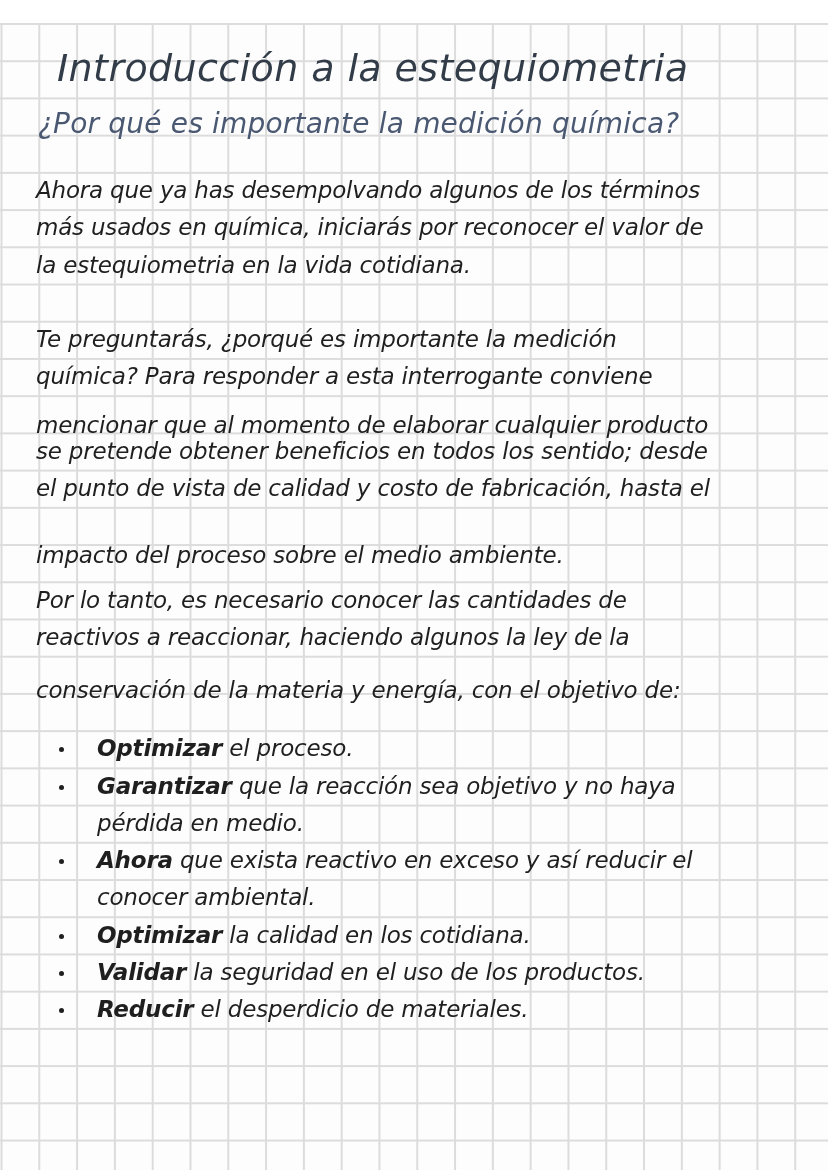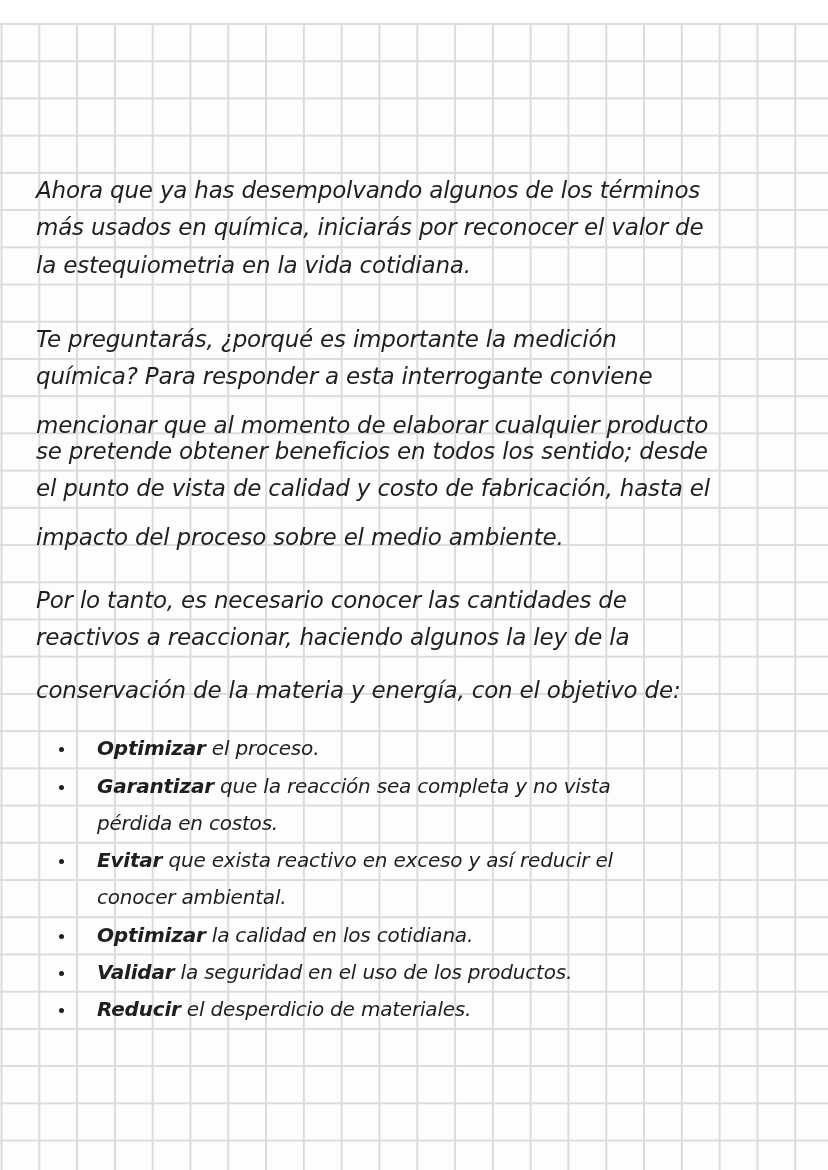--- a/index.html
+++ b/index.html
@@ -82,74 +82,76 @@
     }
     .bullet-dot {
       display: inline-block;
       width: 5px; height: 5px;
       border-radius: 50%;
       background: #1f1f1f;
       vertical-align: middle;
     }
     .item-line {
       left: 97px;
-      font-size: 20px;
+      font-size: 23px;
       color: #1f1f1f;
       letter-spacing: -0.2px;
     }
     .item-line b {
       font-weight: bold;
     }
   </style>
 </head>
 <body>
 
 <div class="top-margin"></div>
 <div class="grid"></div>
 
 <div class="content">
 
+  <div class="line title">Introducción a la estequiometria</div>
+  <div class="line subtitle">¿Por qué es importante la medición química?</div>
 
   <div>
     <div class="line body-line" style="top:172px">Ahora que ya has desempolvando algunos de los términos</div>
     <div class="line body-line" style="top:209.2px">más usados en química, iniciarás por reconocer el valor de</div>
     <div class="line body-line" style="top:246.5px">la estequiometria en la vida cotidiana.</div>
   </div>
 
   <div>
     <div class="line body-line" style="top:321px">Te preguntarás, ¿porqué es importante la medición</div>
     <div class="line body-line" style="top:358.2px">química? Para responder a esta interrogante conviene</div>
     <div class="line body-line" style="top:407px">mencionar que al momento de elaborar cualquier producto</div>
     <div class="line body-line" style="top:432.6px">se pretende obtener beneficios en todos los sentido; desde</div>
     <div class="line body-line" style="top:469.9px">el punto de vista de calidad y costo de fabricación, hasta el</div>
-    <div class="line body-line" style="top:519px">impacto del proceso sobre el medio ambiente.</div>
+    <div class="line body-line" style="top:537px">impacto del proceso sobre el medio ambiente.</div>
   </div>
 
   <div>
     <div class="line body-line" style="top:581.5px">Por lo tanto, es necesario conocer las cantidades de</div>
     <div class="line body-line" style="top:618.8px">reactivos a reaccionar, haciendo algunos la ley de la</div>
     <div class="line body-line" style="top:672px">conservación de la materia y energía, con el objetivo de:</div>
   </div>
 
   <div>
 
     <div>
       <div class="bullet" style="top:730.4px"><span class="bullet-dot"></span></div>
       <div class="line item-line" style="top:730.4px"><b>Optimizar</b><span> el proceso.</span></div>
     </div>
 
     <div>
       <div class="bullet" style="top:767.7px"><span class="bullet-dot"></span></div>
-      <div class="line item-line" style="top:767.7px"><b>Garantizar</b><span> que la reacción sea completa y no vista</span></div>
-      <div class="line item-line" style="top:804.9px">pérdida en costos.</div>
+      <div class="line item-line" style="top:767.7px"><b>Garantizar</b><span> que la reacción sea objetivo y no haya</span></div>
+      <div class="line item-line" style="top:804.9px">pérdida en medio.</div>
     </div>
 
     <div>
       <div class="bullet" style="top:842.1px"><span class="bullet-dot"></span></div>
-      <div class="line item-line" style="top:842.1px"><b>Evitar</b><span> que exista reactivo en exceso y así reducir el</span></div>
+      <div class="line item-line" style="top:842.1px"><b>Ahora</b><span> que exista reactivo en exceso y así reducir el</span></div>
       <div class="line item-line" style="top:879.4px">conocer ambiental.</div>
     </div>
 
     <div>
       <div class="bullet" style="top:916.6px"><span class="bullet-dot"></span></div>
       <div class="line item-line" style="top:916.6px"><b>Optimizar</b><span> la calidad en los cotidiana.</span></div>
     </div>
 
     <div>
       <div class="bullet" style="top:953.8px"><span class="bullet-dot"></span></div>

